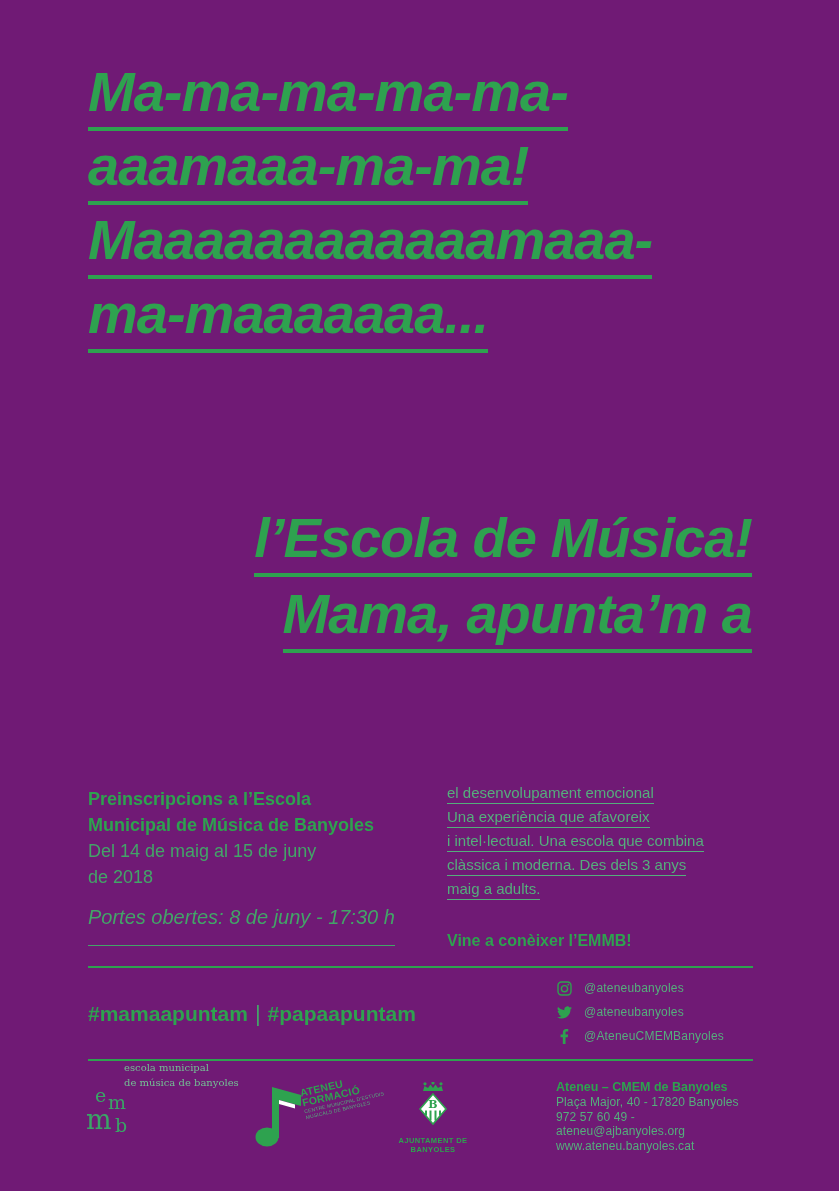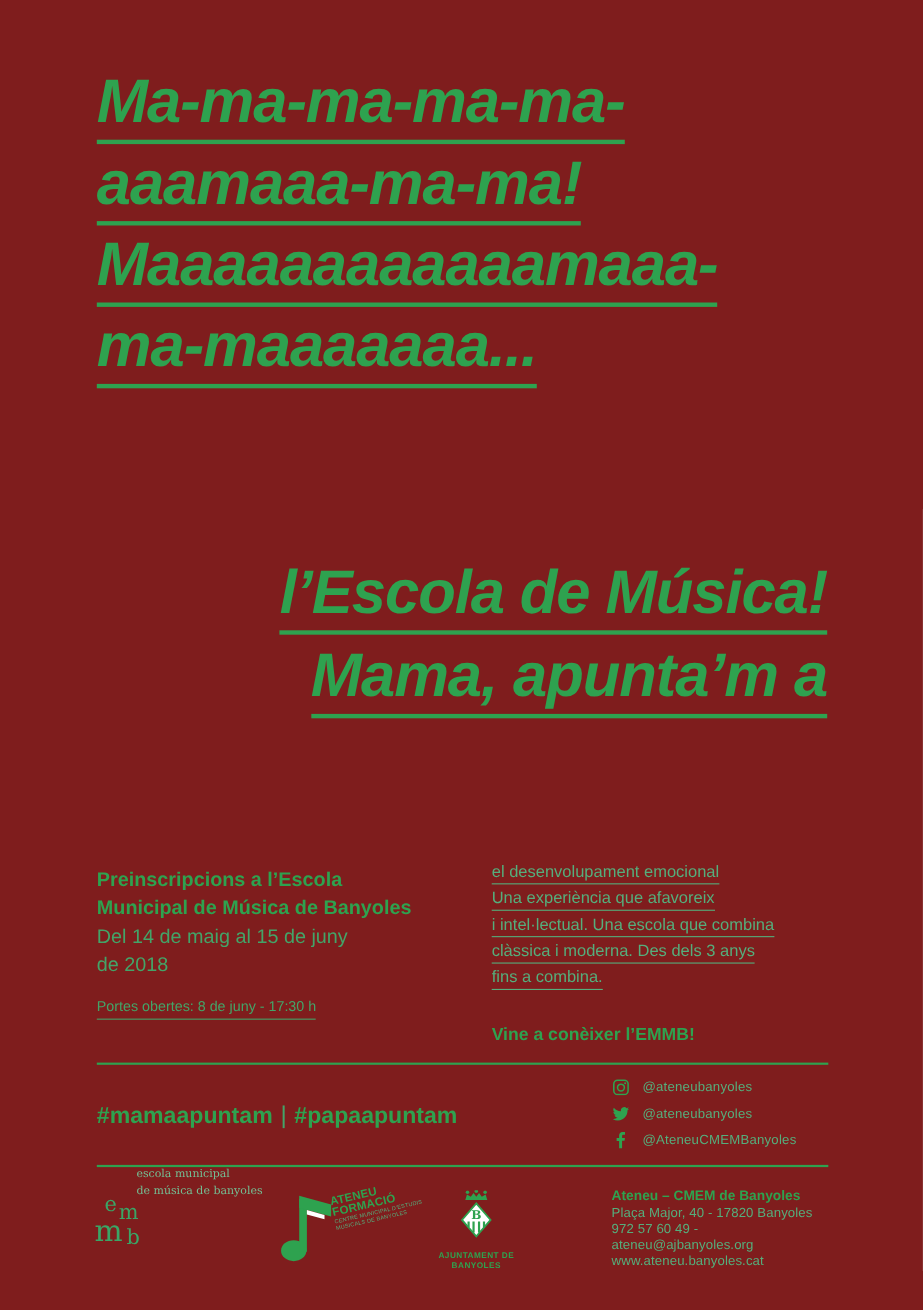--- a/index.html
+++ b/index.html
@@ -1,18 +1,18 @@
 <!DOCTYPE html>
 <html><head>
 <meta charset="utf-8">
 <style>
   :root{ }
   html,body{margin:0;padding:0;background:#e8e8e8;}
   .page{
-    position:relative; width:839px; height:1191px; background:#7f1d1d;
+    position:relative; width:839px; height:1191px; background:#701a75;
     margin:0 auto; overflow:hidden;
     font-family:"Liberation Sans", sans-serif;
     --accent:#2ea24f; --mid:#43a468; --light:#55ae7c; --pale:#74bf94;
   }
   
   .headline{position:absolute; left:88px; top:64px;}
   .hl-line{display:block; margin-bottom:7px;}
   .hl-line>span{
     display:inline-block; font-style:italic; font-weight:bold;
     font-size:56px; line-height:1; letter-spacing:-1px;
@@ -20,22 +20,22 @@
     padding-bottom:7px; border-bottom:4px solid var(--accent,#2ea24f);
   }
   .subheadline{position:absolute; right:87px; top:510px; text-align:right;}
   .subheadline .hl-line{margin-bottom:9px;}
   
   .info-left{position:absolute; left:88px; top:786px; width:340px;}
   .il-bold{font-size:18px; font-weight:bold; line-height:26px; color:var(--accent,#2ea24f);}
   .il-reg{font-size:18px; line-height:26px; color:var(--mid,#43a468);}
   .il-open{margin-top:16px;}
   .il-open>span{
-    display:inline-block; font-size:13px; color:var(--mid,#43a468);
-    padding-bottom:4px; border-bottom:1.5px solid var(--mid,#43a468);
+    display:inline-block; font-size:20px; font-style:italic; color:var(--mid,#43a468);
+    padding-bottom:16px; border-bottom:1.5px solid var(--mid,#43a468);
   }
   .info-right{position:absolute; left:447px; top:784px; width:330px;}
   .ir-line{display:block;}
   .ir-line>span{
     display:inline-block; font-size:15px; line-height:1; color:var(--light,#55ae7c);
     padding-bottom:2.5px; border-bottom:1.5px solid var(--light,#55ae7c);
     margin-bottom:4.5px;
   }
   .ir-cta{margin-top:28px; font-size:16px; font-weight:bold; color:var(--accent,#2ea24f);}
   
@@ -91,21 +91,21 @@
     <div class="il-reg">Del 14 de maig al 15 de juny</div>
     <div class="il-reg">de 2018</div>
     <div class="il-open"><span>Portes obertes: 8 de juny - 17:30 h</span></div>
   </div>
 
   <div class="info-right">
     <div class="ir-line"><span>el desenvolupament emocional</span></div>
     <div class="ir-line"><span>Una experiència que afavoreix</span></div>
     <div class="ir-line"><span>i intel·lectual. Una escola que combina</span></div>
     <div class="ir-line"><span>clàssica i moderna. Des dels 3 anys</span></div>
-    <div class="ir-line"><span>fins a combina.</span></div>
+    <div class="ir-line"><span>maig a adults.</span></div>
     <div class="ir-cta">Vine a conèixer l’EMMB!</div>
   </div>
 
   <div class="rule rule1"></div>
 
   <div class="hashtags">
     <span>#mamaapuntam</span><span class="sep">|</span><span>#papaapuntam</span>
   </div>
 
   <div class="social">

